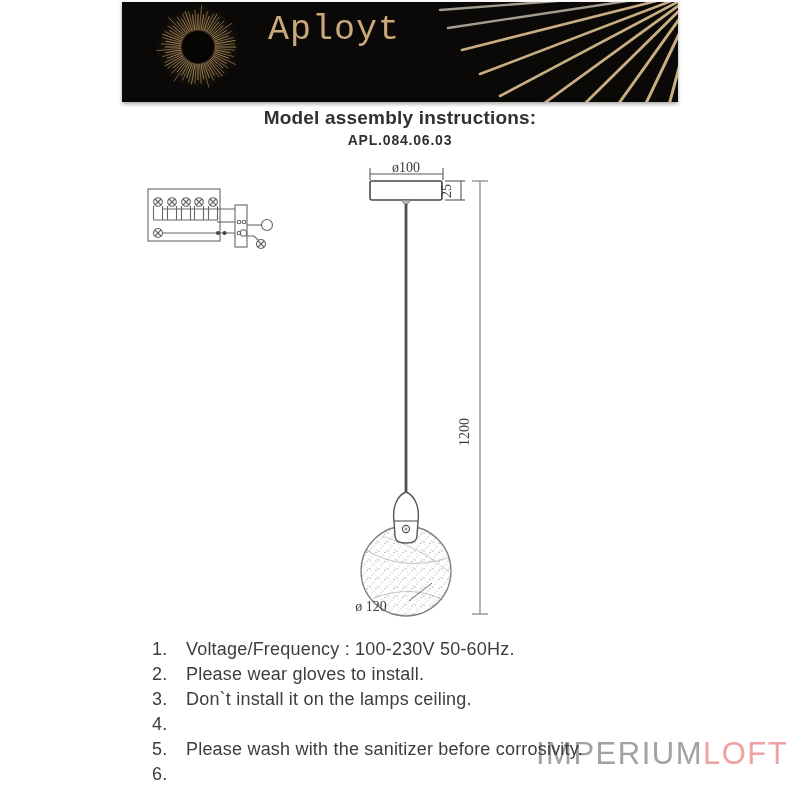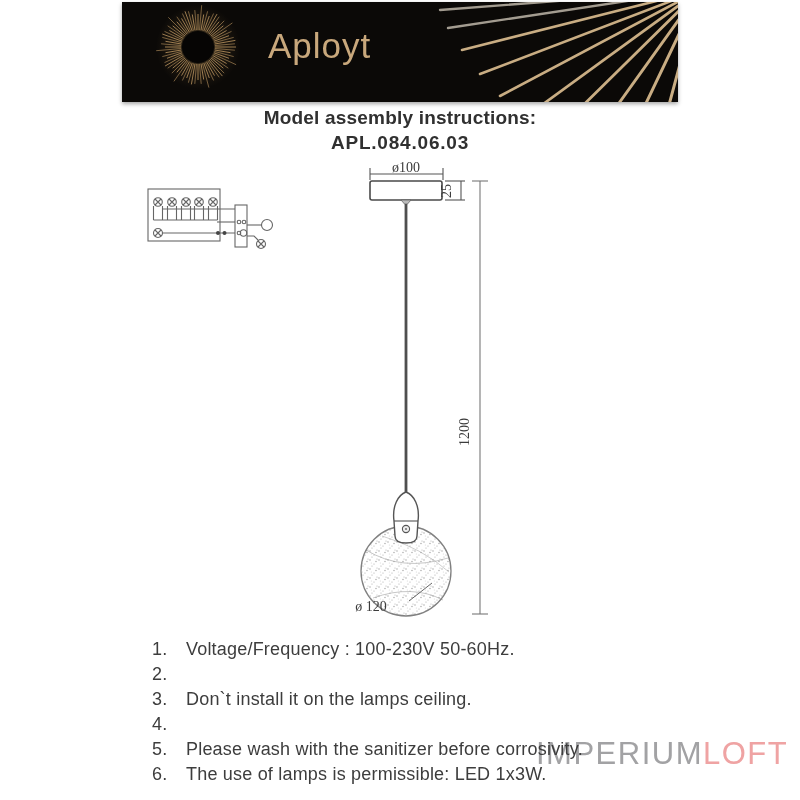--- a/index.html
+++ b/index.html
@@ -3,27 +3,27 @@
 <meta charset="utf-8">
 <style>
   html,body{margin:0;padding:0;background:#ffffff;width:800px;height:800px;overflow:hidden;
     font-family:"Liberation Sans", sans-serif;}
   .page{position:relative;width:800px;height:800px;background:#fff;}
 
   
   .banner{position:absolute;left:122px;top:2px;width:556px;height:100px;background:#0b0907;
     box-shadow:0 2px 4px rgba(0,0,0,.35);overflow:hidden;}
   .banner svg{position:absolute;left:0;top:0;}
-  .brand{position:absolute;left:146px;top:24px;font-size:35px;font-weight:400;letter-spacing:1px;
-    color:#c9a87c;font-family:Liberation Sans, sans-serif;}
+  .brand{position:absolute;left:146px;top:8px;font-size:35px;font-weight:400;letter-spacing:1px;
+    color:#c9a87c;font-family:Liberation Mono, monospace;}
 
   
   .titleblock{position:absolute;left:0;top:107px;width:800px;text-align:center;color:#303030;}
   .titleblock .t1{font-size:19px;font-weight:600;letter-spacing:.2px;}
-  .titleblock .t2{font-size:19px;font-weight:600;letter-spacing:.8px;margin-top:3px;}
+  .titleblock .t2{font-size:14px;font-weight:600;letter-spacing:.8px;margin-top:3px;}
 
   
   .diag{position:absolute;}
   .dimtext{font-family:"Liberation Serif", serif;font-size:14px;fill:#3c3c3c;}
 
   
   .instructions{position:absolute;left:152px;top:639px;z-index:2;}
   .instr-row{display:flex;height:25px;align-items:flex-start;font-size:18px;color:#3d3d3d;
     letter-spacing:.2px;font-weight:500;}
   .instr-num{width:34px;flex:0 0 34px;}
@@ -270,31 +270,31 @@
 
   <div class="watermark"><span class="wm-1">IMPERIUM</span><span class="wm-2">LOFT</span></div>
 
   <div class="instructions">
     <div class="instr-row">
       <span class="instr-num">1.</span>
       <span class="instr-text">Voltage/Frequency : 100-230V 50-60Hz.</span>
     </div>
     <div class="instr-row">
       <span class="instr-num">2.</span>
+      <span class="instr-text">Please wear gloves to install.</span>
     </div>
     <div class="instr-row">
       <span class="instr-num">3.</span>
       <span class="instr-text">Don`t install it on the lamps ceiling.</span>
     </div>
     <div class="instr-row">
       <span class="instr-num">4.</span>
     </div>
     <div class="instr-row">
       <span class="instr-num">5.</span>
       <span class="instr-text">Please wash with the sanitizer before corrosivity.</span>
     </div>
     <div class="instr-row">
       <span class="instr-num">6.</span>
-      <span class="instr-text">The use of lamps is permissible: LED 1x3W.</span>
     </div>
   </div>
 
 </div>
 
 </body></html>

